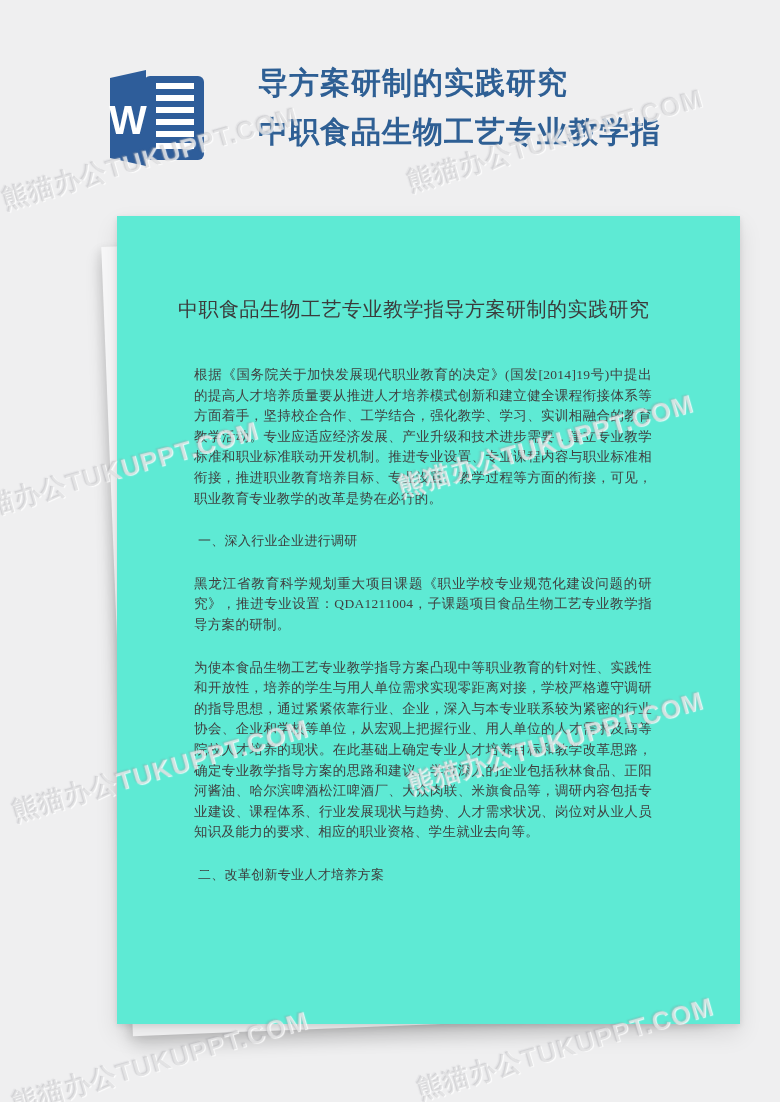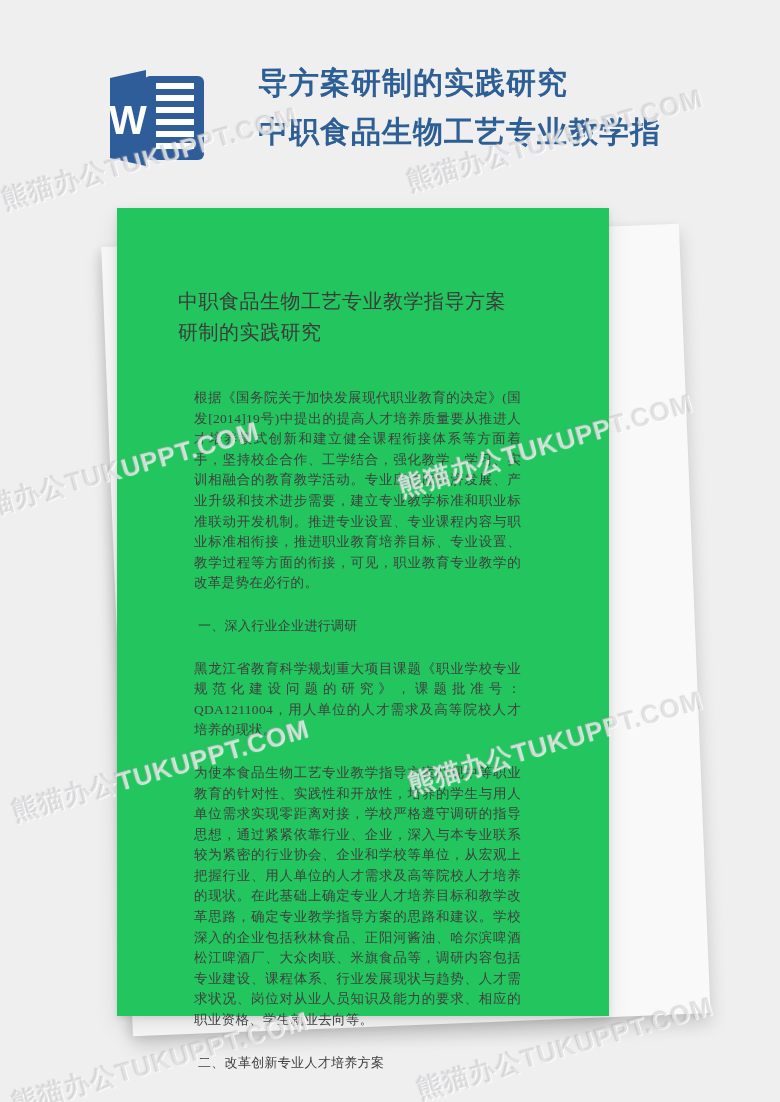--- a/index.html
+++ b/index.html
@@ -23,22 +23,22 @@
   
   .page-behind{
     position:absolute;left:104px;top:226px;width:578px;height:790px;
     background:#f9f9fa;
     transform:rotate(-2.3deg);
     transform-origin:90% 10%;
     box-shadow:0 10px 18px rgba(0,0,0,0.16), -4px 2px 8px rgba(0,0,0,0.06);
     z-index:1;
   }
   .page{
-    position:absolute;left:117px;top:208px;width:492px;height:808px;
-    background:#22c55e;
+    position:absolute;left:117px;top:216px;width:623px;height:808px;
+    background:#5eead4;
     box-shadow:0 2px 6px rgba(0,0,0,0.10), 0 10px 22px rgba(0,0,0,0.10);
     z-index:2;
   }
   .page-content{
     padding:78px 88px 0 61px;
     color:#404040;
   }
   .doc-title{
     font-size:20px;line-height:31px;font-weight:normal;
     color:#3b3b3b;letter-spacing:0.5px;
@@ -92,21 +92,21 @@
   </div>
 </div>
 
 <div class="page-behind"></div>
 
 <div class="page">
   <div class="page-content">
     <h1 class="doc-title">中职食品生物工艺专业教学指导方案研制的实践研究</h1>
     <p class="para">根据《国务院关于加快发展现代职业教育的决定》(国发[2014]19号)中提出的提高人才培养质量要从推进人才培养模式创新和建立健全课程衔接体系等方面着手，坚持校企合作、工学结合，强化教学、学习、实训相融合的教育教学活动。专业应适应经济发展、产业升级和技术进步需要，建立专业教学标准和职业标准联动开发机制。推进专业设置、专业课程内容与职业标准相衔接，推进职业教育培养目标、专业设置、教学过程等方面的衔接，可见，职业教育专业教学的改革是势在必行的。</p>
     <p class="section-heading">一、深入行业企业进行调研</p>
-    <p class="para">黑龙江省教育科学规划重大项目课题《职业学校专业规范化建设问题的研究》，课题批准号：QDA1211004，用人单位的人才需求及高等院校人才培养的现状。</p>
+    <p class="para">黑龙江省教育科学规划重大项目课题《职业学校专业规范化建设问题的研究》，推进专业设置：QDA1211004，子课题项目食品生物工艺专业教学指导方案的研制。</p>
     <p class="para">为使本食品生物工艺专业教学指导方案凸现中等职业教育的针对性、实践性和开放性，培养的学生与用人单位需求实现零距离对接，学校严格遵守调研的指导思想，通过紧紧依靠行业、企业，深入与本专业联系较为紧密的行业协会、企业和学校等单位，从宏观上把握行业、用人单位的人才需求及高等院校人才培养的现状。在此基础上确定专业人才培养目标和教学改革思路，确定专业教学指导方案的思路和建议。学校深入的企业包括秋林食品、正阳河酱油、哈尔滨啤酒松江啤酒厂、大众肉联、米旗食品等，调研内容包括专业建设、课程体系、行业发展现状与趋势、人才需求状况、岗位对从业人员知识及能力的要求、相应的职业资格、学生就业去向等。</p>
     <p class="section-heading">二、改革创新专业人才培养方案</p>
   </div>
 </div>
 
 <div class="wm-layer">
   <span class="wm" style="left:150px;top:158px;">熊猫办公TUKUPPT.COM</span>
   <span class="wm" style="left:555px;top:140px;">熊猫办公TUKUPPT.COM</span>
   <span class="wm" style="left:110px;top:472px;">熊猫办公TUKUPPT.COM</span>
   <span class="wm" style="left:545px;top:445px;">熊猫办公TUKUPPT.COM</span>

